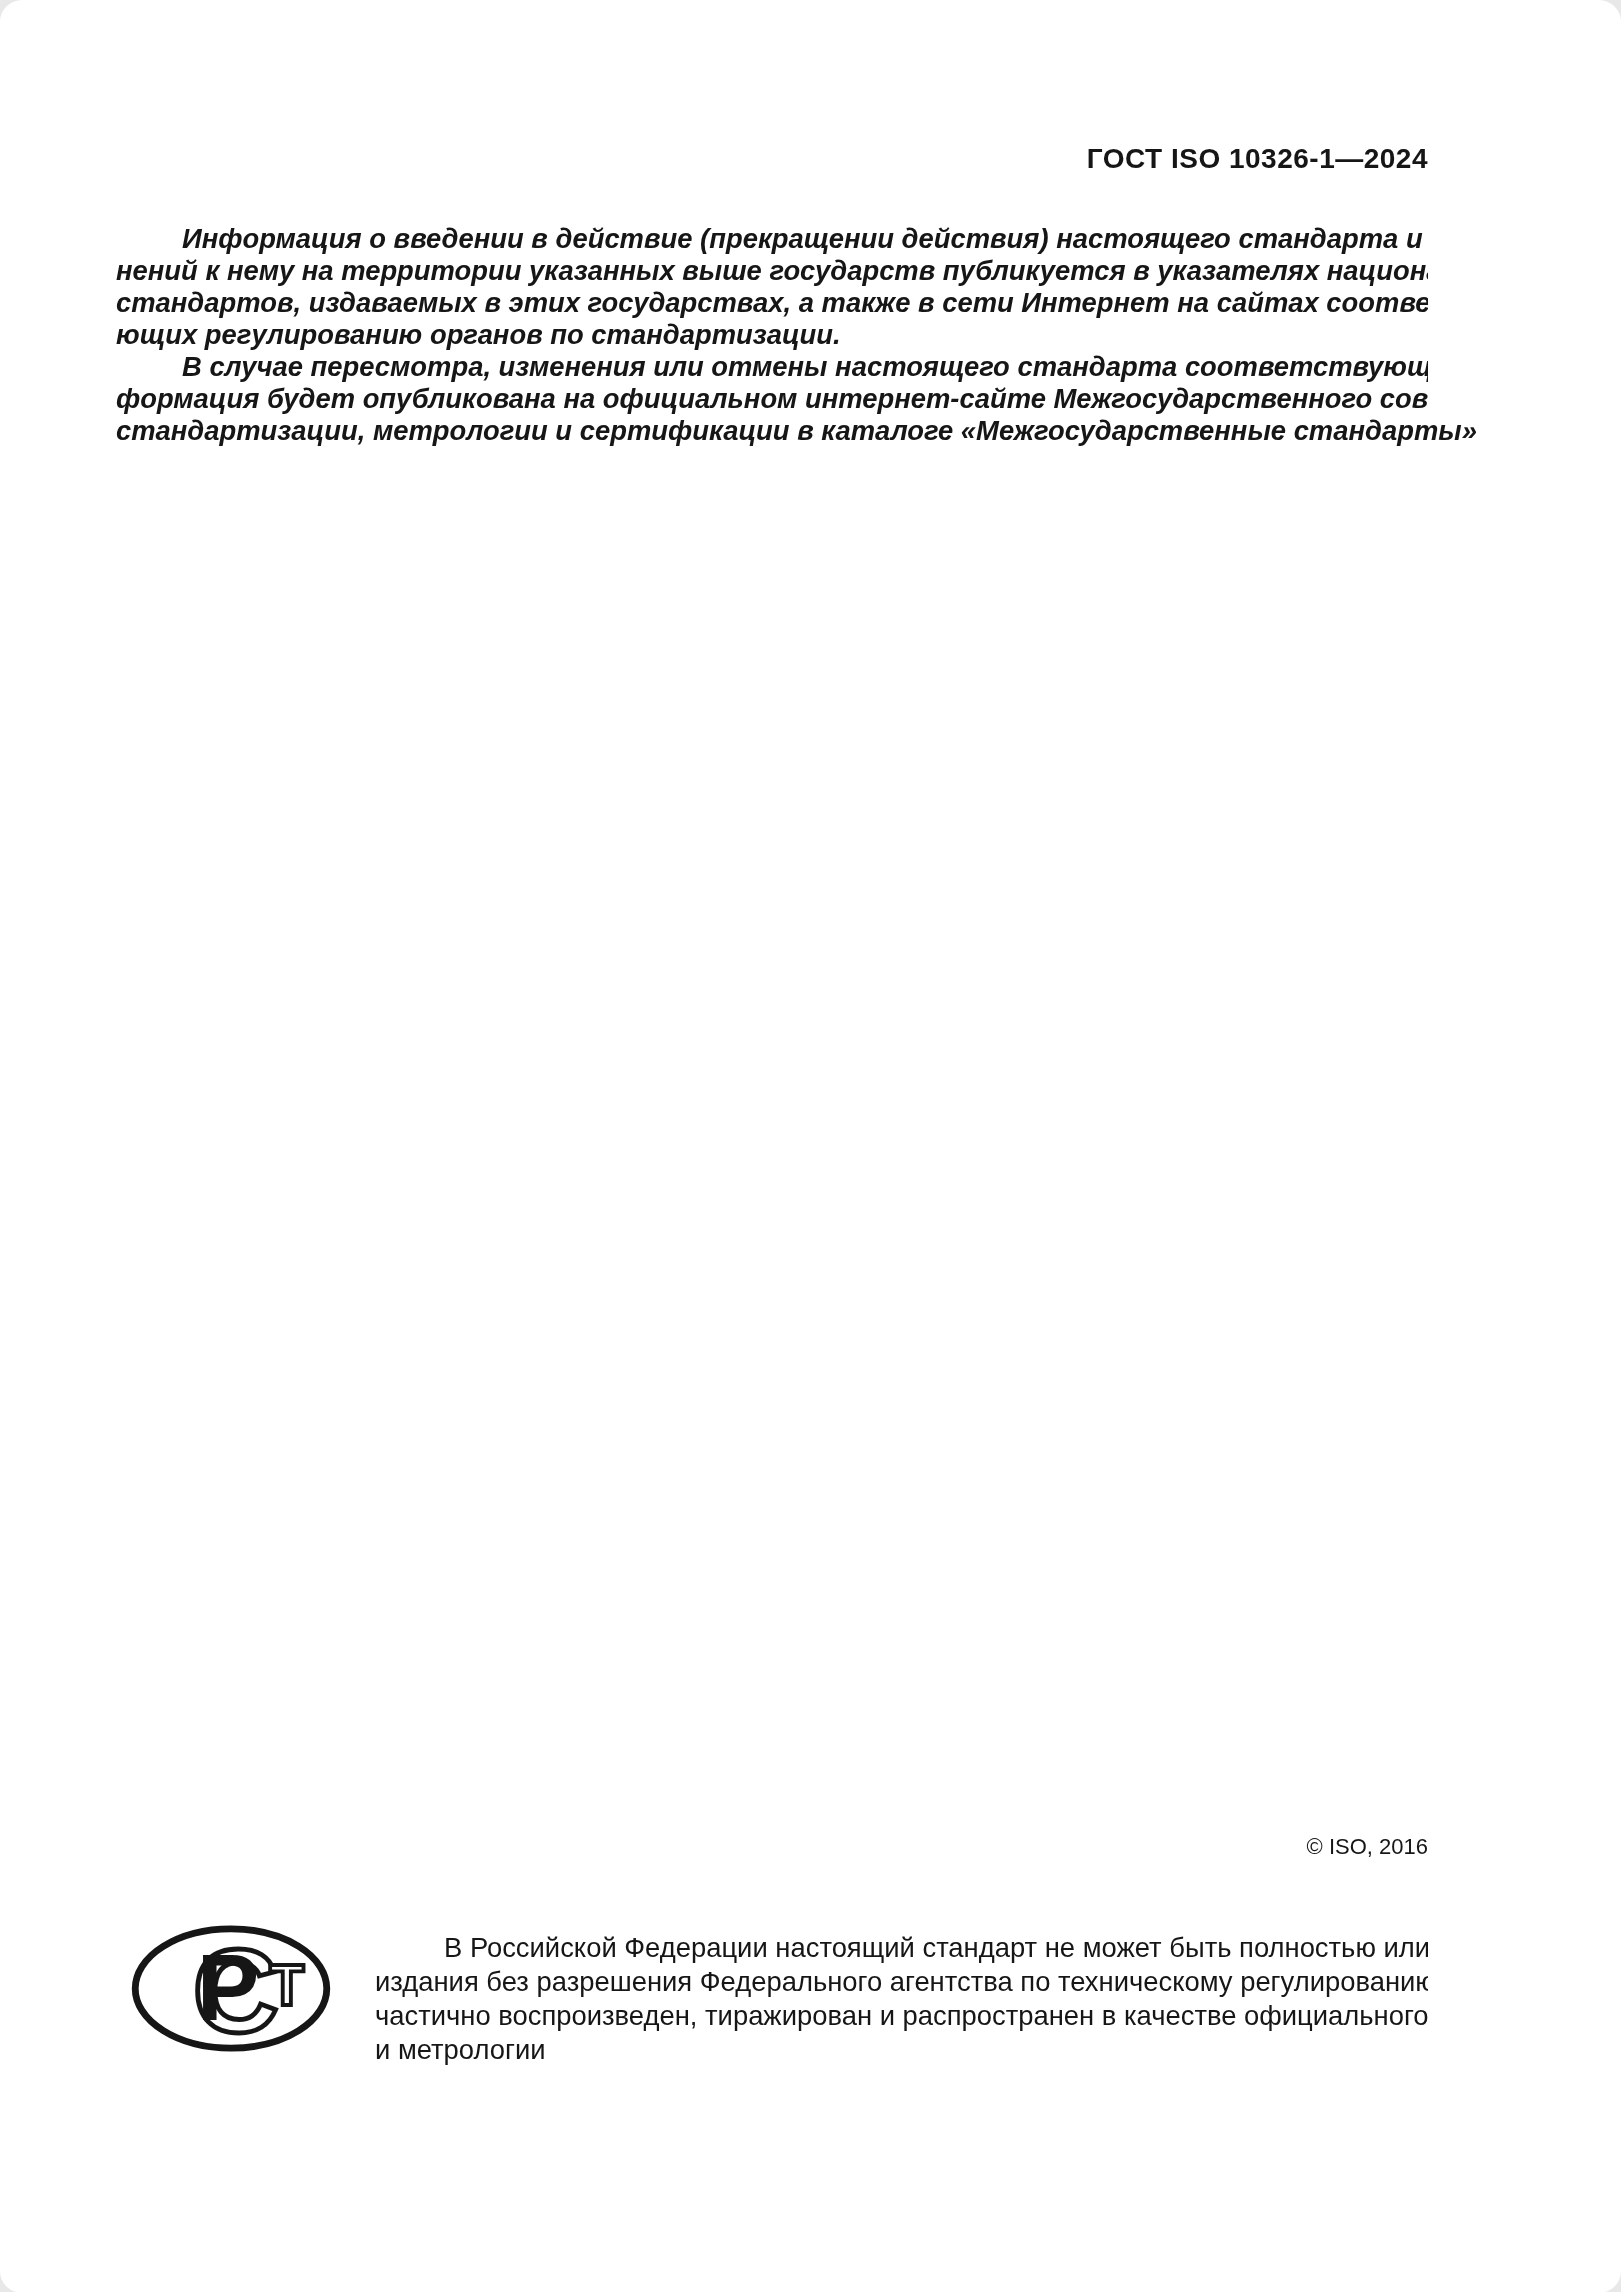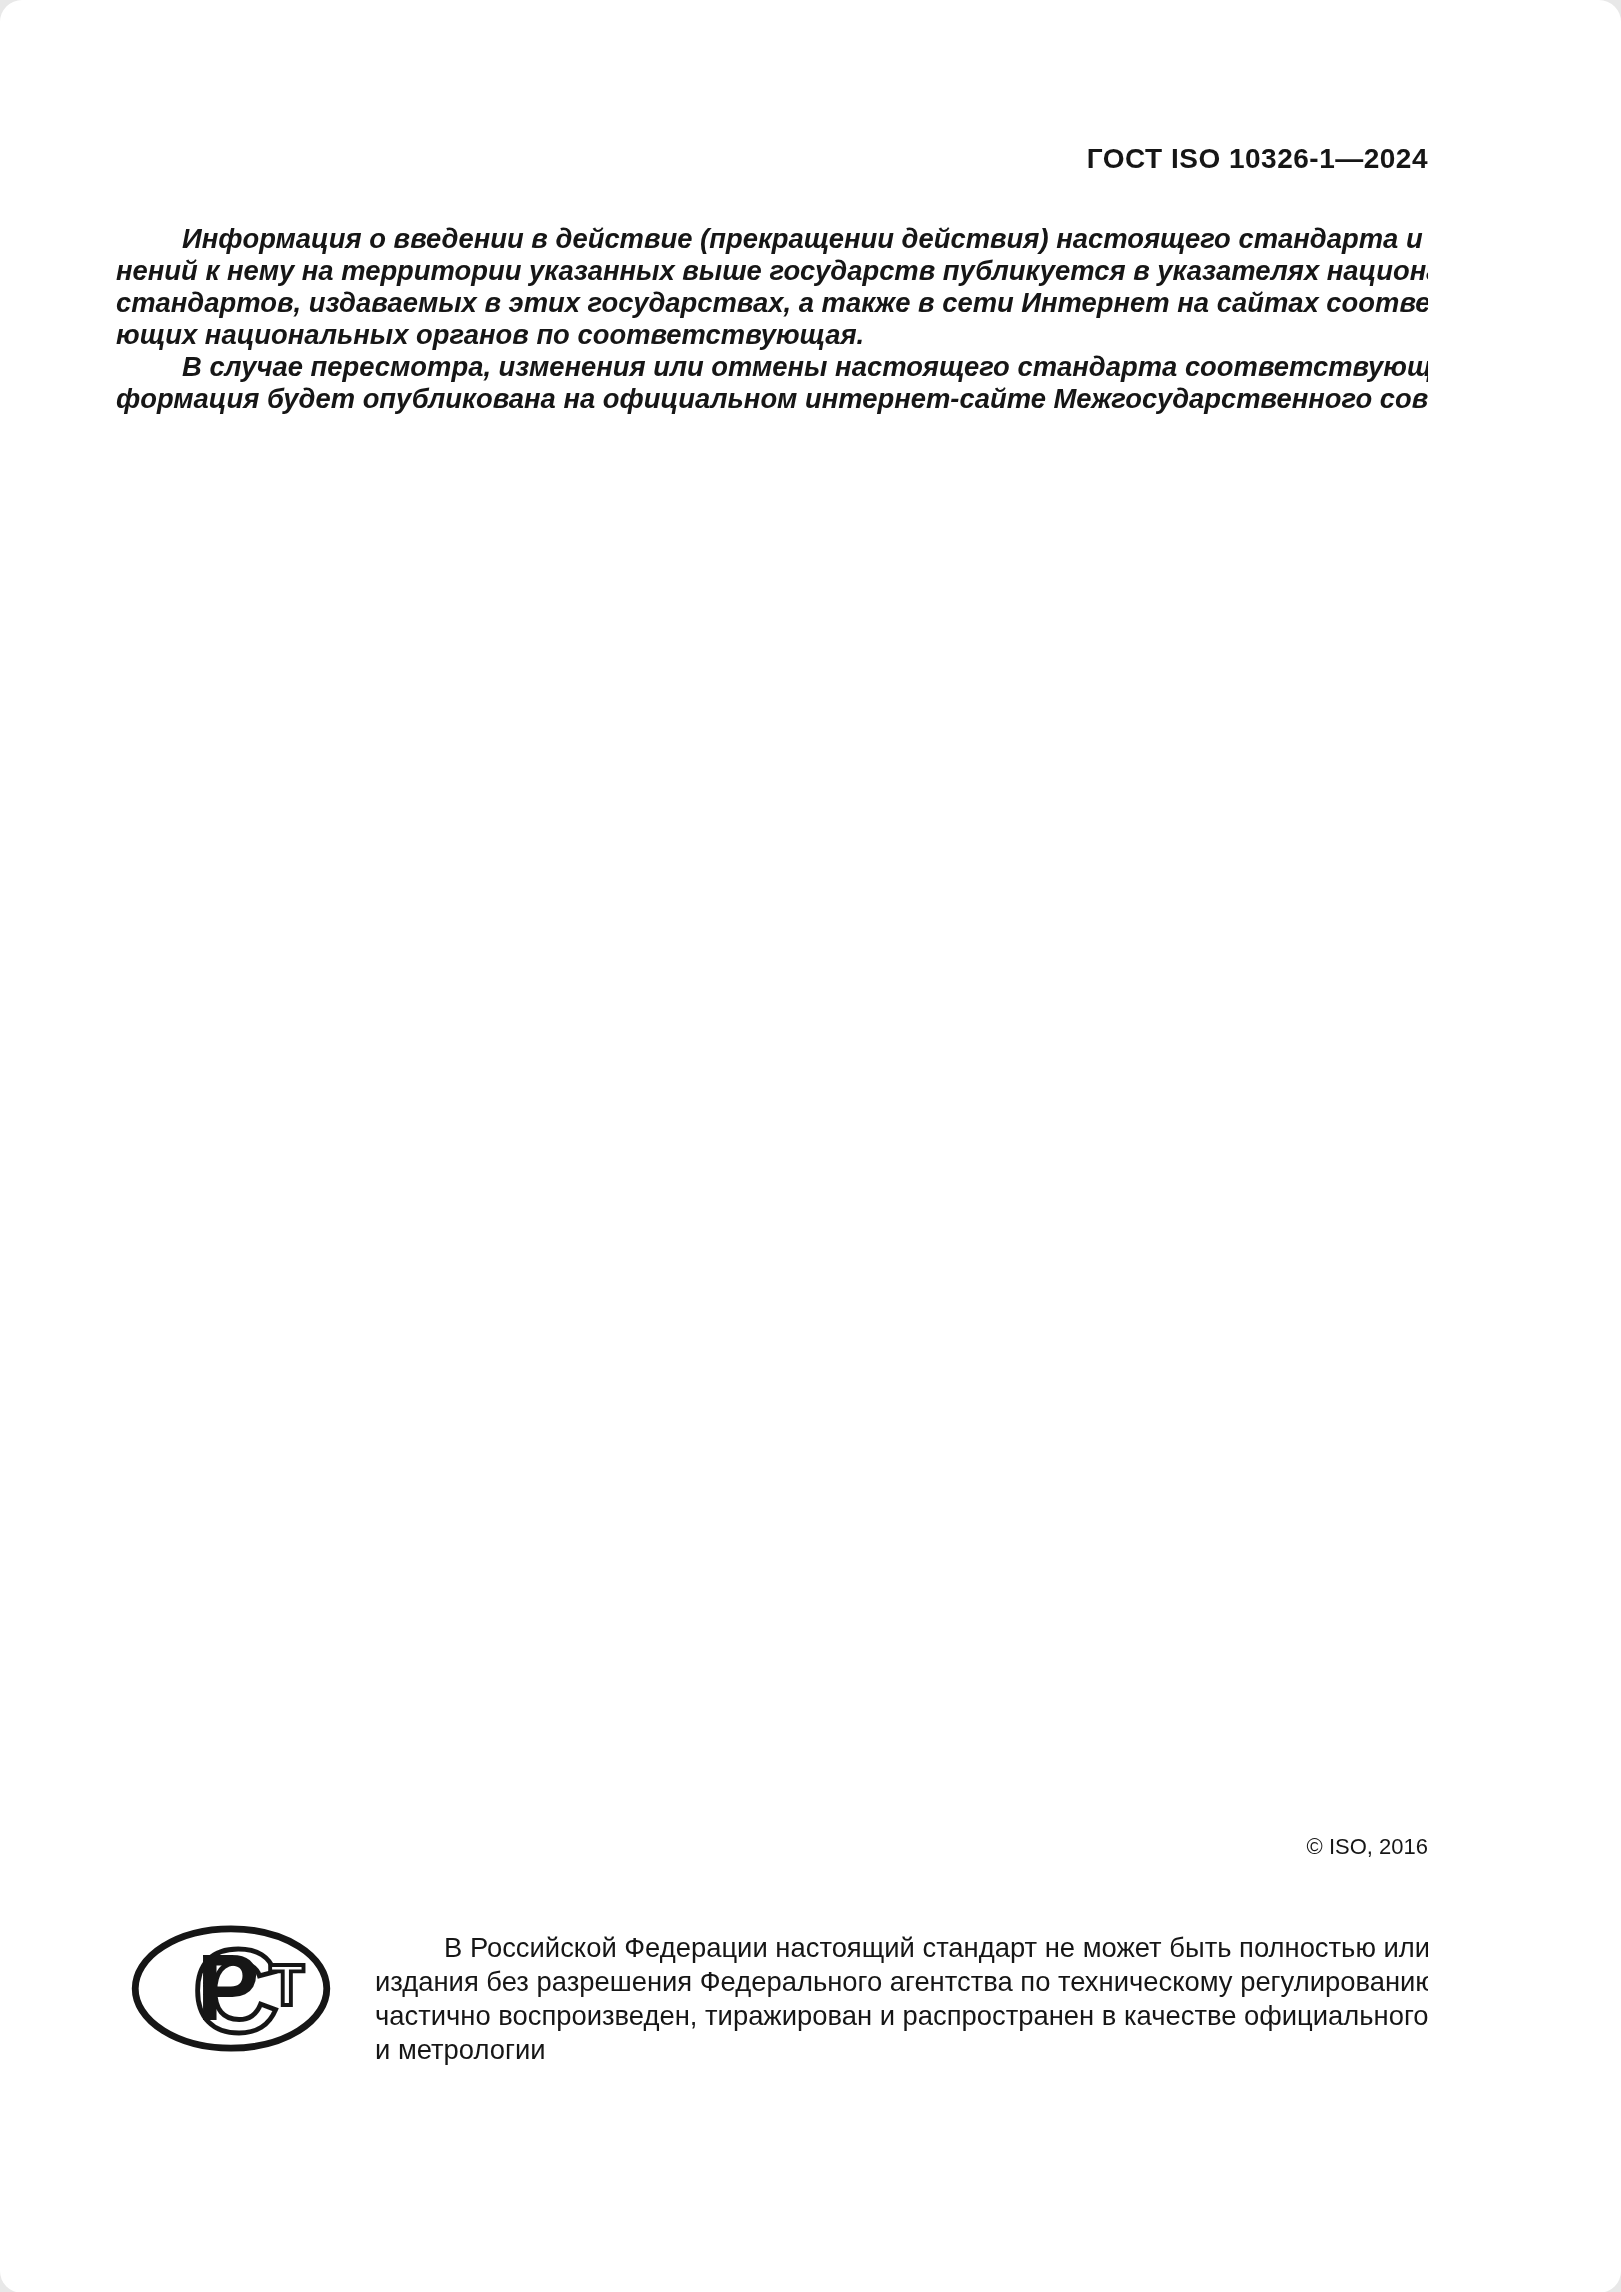--- a/index.html
+++ b/index.html
@@ -118,23 +118,24 @@
 <body>
 
 <div class="page">
 
   <div class="doc-header">ГОСТ ISO 10326-1—2024</div>
 
   <div class="intro-block">
     <div class="jline indent-first">Информация о введении в действие (прекращении действия) настоящего стандарта и изме-</div>
     <div class="jline">нений к нему на территории указанных выше государств публикуется в указателях национальных</div>
     <div class="jline">стандартов, издаваемых в этих государствах, а также в сети Интернет на сайтах соответству-</div>
-    <div class="lastline">ющих национальных органов по соответствующая.</div>
+    <div class="lastline">ющих регулированию органов по стандартизации.</div>
     <div class="jline indent-first">В случае пересмотра, изменения или отмены настоящего стандарта соответствующая ин-</div>
     <div class="jline">формация будет опубликована на официальном интернет-сайте Межгосударственного совета по</div>
+    <div class="lastline">стандартизации, метрологии и сертификации в каталоге «Межгосударственные стандарты»</div>
   </div>
 
   <div class="copyright-block">
     <div>© ISO, 2016</div>
   </div>
 
   <div class="logo-wrap">
     <svg width="202" height="129" viewBox="0 0 206 132">
       <ellipse cx="103" cy="66" rx="98" ry="61" fill="none" stroke="#161616" stroke-width="7"></ellipse>
       <text x="108" y="111" font-family="Liberation Sans, sans-serif" font-weight="bold" font-size="122" fill="#ffffff" stroke="#161616" stroke-width="5" text-anchor="middle">С</text>

